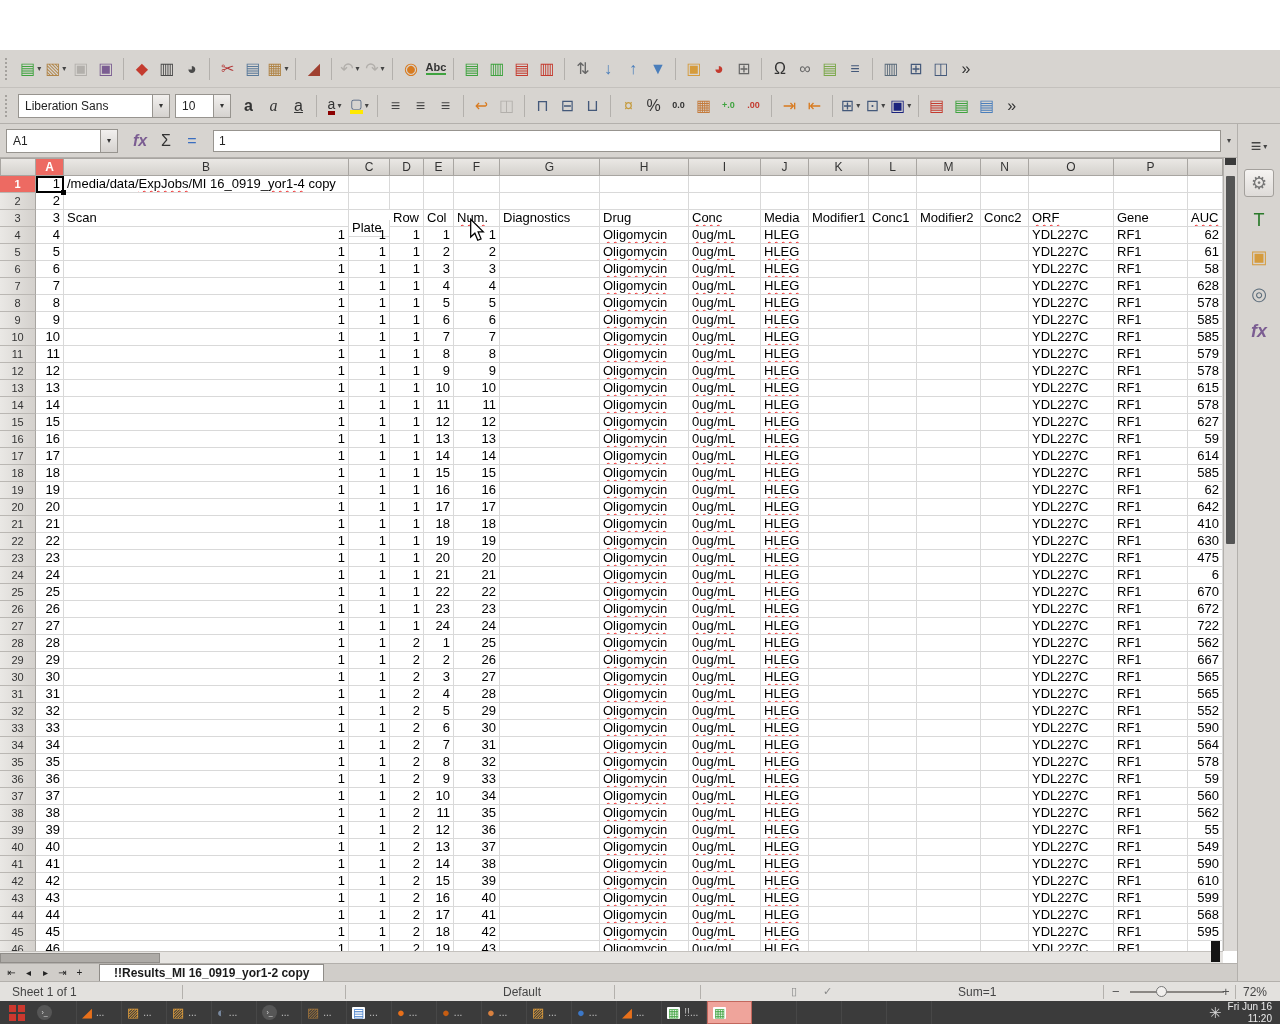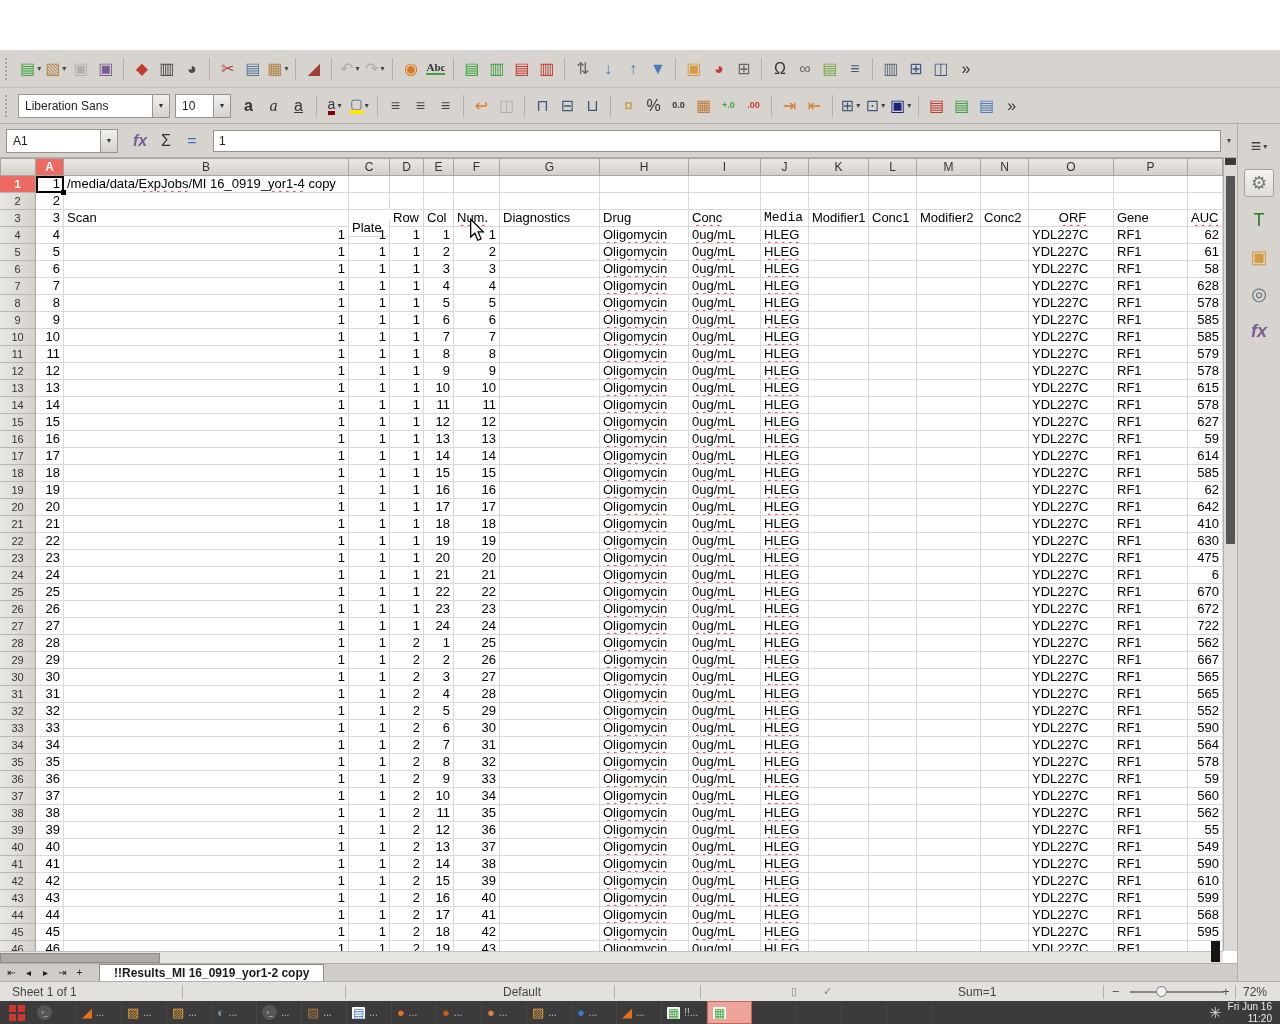--- a/index.html
+++ b/index.html
@@ -158,21 +158,21 @@
         </span>
         <span class="tbtn dis" data-name="redo-button">
           <span class="glyph" data-name="redo-icon" style="color: rgb(153, 153, 153);">↷</span>
           <span class="caret" data-name="redo-dropdown">▾</span>
         </span>
         <span class="tsep" data-name="toolbar-separator"></span>
         <span class="tbtn" data-name="find-and-replace-button">
           <span class="glyph" data-name="find-and-replace-icon" style="color: rgb(216, 123, 32);">◉</span>
         </span>
         <span class="tbtn" data-name="spelling-button">
-          <span class="glyph smalltext" data-name="spelling-icon" style="color: rgb(51, 51, 51); font-family: Liberation Serif, serif;">Abc</span>
+          <span class="glyph smalltext" data-name="spelling-icon" style="color: rgb(51, 51, 51);">Abc</span>
         </span>
         <span class="tsep" data-name="toolbar-separator"></span>
         <span class="tbtn" data-name="insert-row-button">
           <span class="glyph" data-name="insert-row-icon" style="color: rgb(63, 163, 63);">▤</span>
         </span>
         <span class="tbtn" data-name="insert-column-button">
           <span class="glyph" data-name="insert-column-icon" style="color: rgb(63, 163, 63);">▥</span>
         </span>
         <span class="tbtn" data-name="delete-row-button">
           <span class="glyph" data-name="delete-row-icon" style="color: rgb(196, 59, 47);">▤</span>
@@ -430,26 +430,26 @@
         <div class="rowhdr" data-name="row-header-3">3</div>
         <div class="cell num" data-name="cell-A3" style="width: 28px;">3</div>
         <div class="cell txt" data-name="cell-B3" style="width: 285px;">Scan</div>
         <div class="cell txt" data-name="cell-C3" style="width: 41px; margin-top: 10px;">Plate</div>
         <div class="cell txt" data-name="cell-D3" style="width: 34px;">Row</div>
         <div class="cell txt" data-name="cell-E3" style="width: 30px;">Col</div>
         <div class="cell txt sq" data-name="cell-F3" style="width: 46px;">Num.</div>
         <div class="cell txt" data-name="cell-G3" style="width: 100px;">Diagnostics</div>
         <div class="cell txt" data-name="cell-H3" style="width: 89px;">Drug</div>
         <div class="cell txt sq" data-name="cell-I3" style="width: 72px;">Conc</div>
-        <div class="cell txt" data-name="cell-J3" style="width: 48px; font-family: Liberation Mono, monospace;">Media</div>
+        <div class="cell txt" data-name="cell-J3" style="width: 48px;">Media</div>
         <div class="cell txt" data-name="cell-K3" style="width: 60px;">Modifier1</div>
         <div class="cell txt" data-name="cell-L3" style="width: 48px;">Conc1</div>
         <div class="cell txt" data-name="cell-M3" style="width: 64px;">Modifier2</div>
         <div class="cell txt" data-name="cell-N3" style="width: 48px;">Conc2</div>
-        <div class="cell txt sq" data-name="cell-O3" style="width: 85px; text-align: center;">ORF</div>
+        <div class="cell txt sq" data-name="cell-O3" style="width: 85px;">ORF</div>
         <div class="cell txt" data-name="cell-P3" style="width: 74px;">Gene</div>
         <div class="cell txt sq" data-name="cell-Q3" style="width: 35px;">AUC</div>
       </div>
       <div class="grow" data-name="sheet-row">
         <div class="rowhdr" data-name="row-header-4">4</div>
         <div class="cell num" data-name="cell-A4" style="width: 28px;">4</div>
         <div class="cell num" data-name="cell-B4" style="width: 285px;">1</div>
         <div class="cell num" data-name="cell-C4" style="width: 41px;">1</div>
         <div class="cell num" data-name="cell-D4" style="width: 34px;">1</div>
         <div class="cell num" data-name="cell-E4" style="width: 30px;">1</div>

